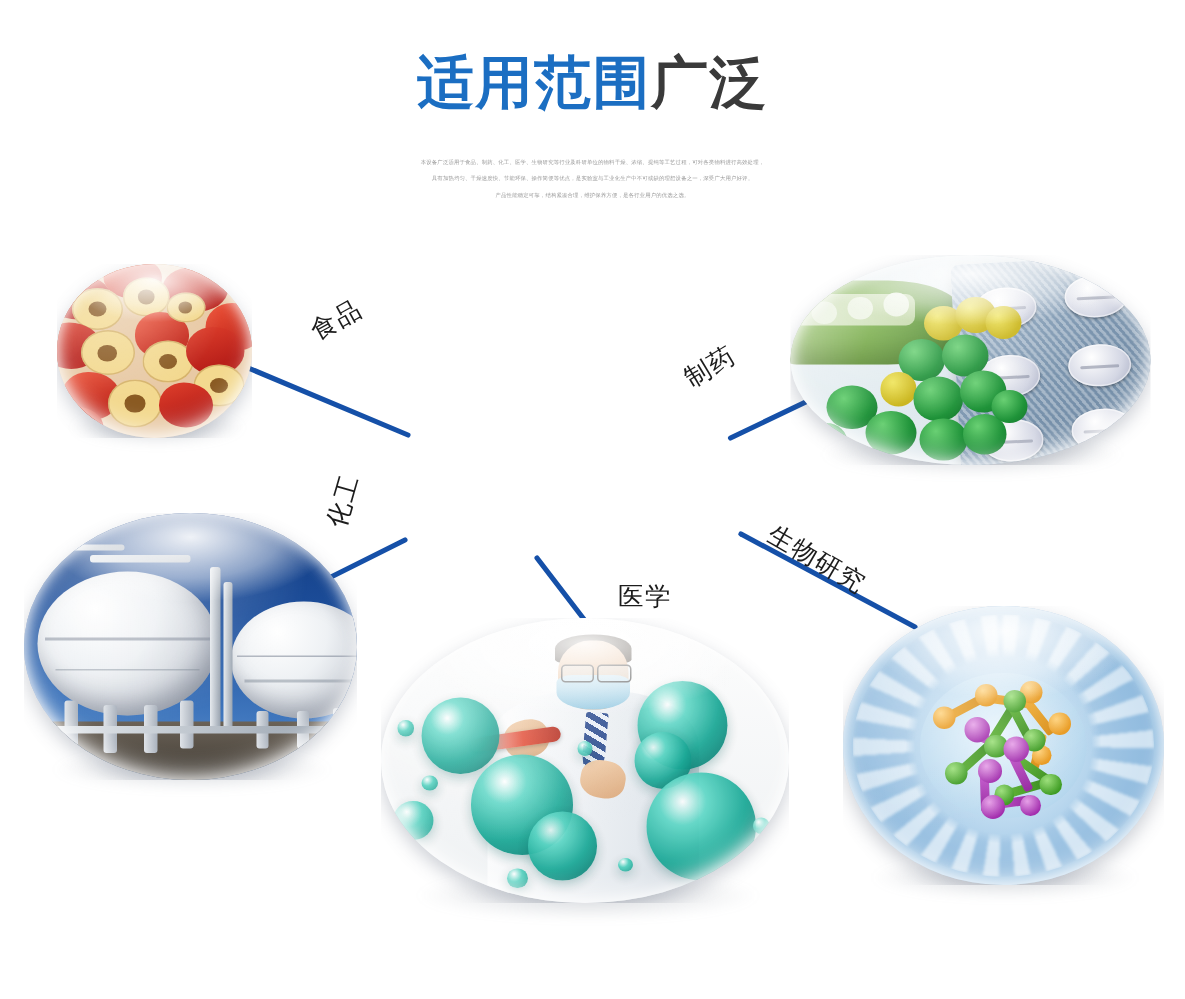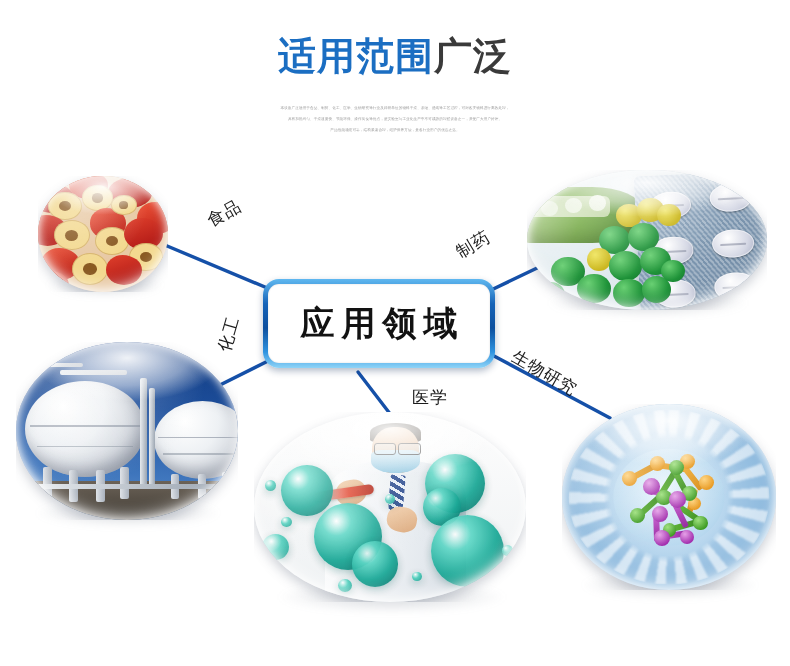--- a/index.html
+++ b/index.html
@@ -392,19 +392,14 @@
       <div class="atom a-pu" style="left:50%;top:47%;width:8%;height:9%;"></div>
       <div class="atom a-pu" style="left:42%;top:55%;width:7.5%;height:8.5%;"></div>
       <div class="atom a-pu" style="left:43%;top:68%;width:7.5%;height:8.5%;"></div>
       <div class="atom a-pu" style="left:55%;top:68%;width:6.5%;height:7.5%;"></div>
     </div>
     <div class="glass"></div>
       <div class="rim"></div>
   </div>
   <div class="lbl" id="lbl-bio">生物研究</div>
 
-  <div class="center-plate">
-    <div class="inner">
-      <div class="ctext">应用领域</div>
-    </div>
-  </div>
 
 </div>
 
 </body></html>

